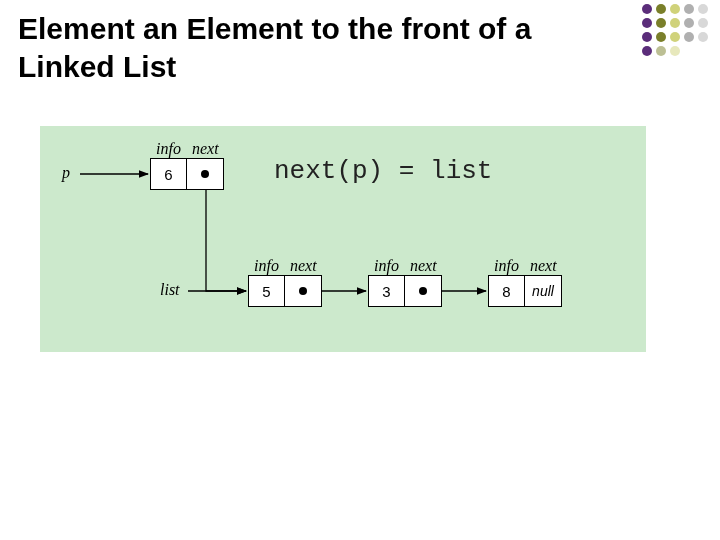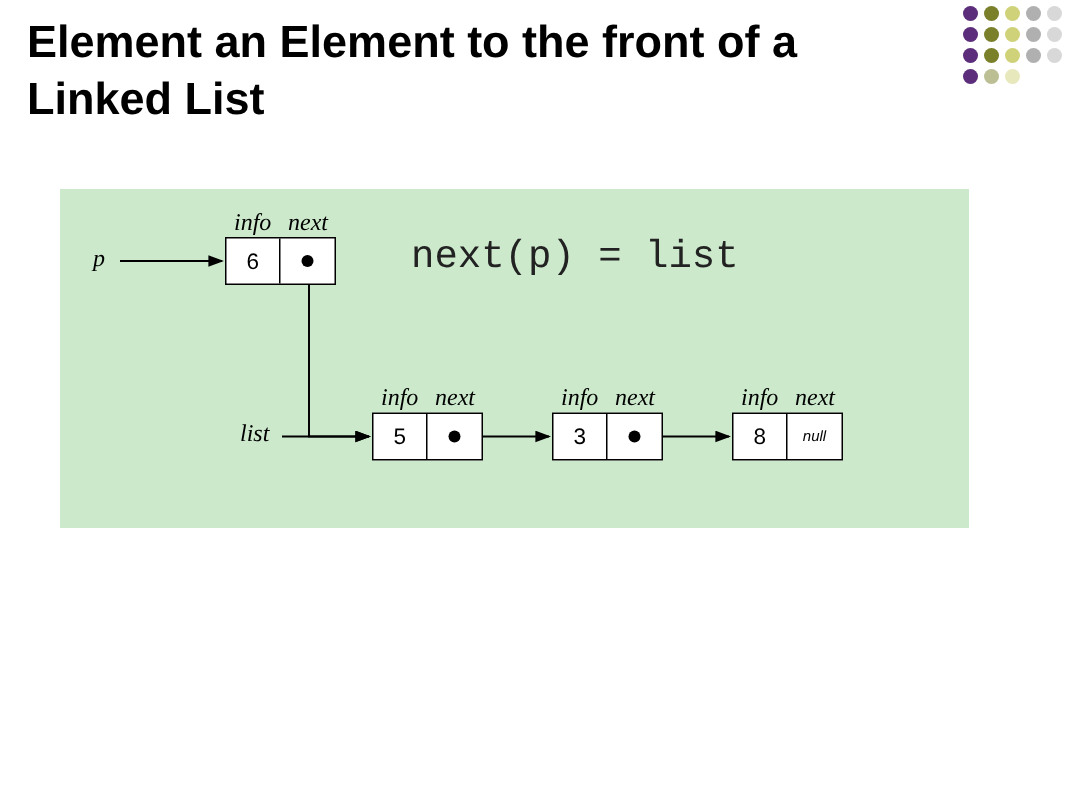--- a/index.html
+++ b/index.html
@@ -59,21 +59,21 @@
     align-items: center;
     justify-content: center;
     font-family: Arial, sans-serif;
     font-size: 15px;
     box-sizing: border-box;
   }
   .cell.info { border-right: 1px solid #000; }
   .ptrdot {
     width: 8px; height: 8px; border-radius: 50%; background: #000;
   }
-  .nulltxt { font-style: italic; font-size: 10px; }
+  .nulltxt { font-style: italic; font-size: 14px; }
   .lbl {
     position: absolute;
     font-family: "Times New Roman", serif;
     font-style: italic;
     font-size: 16px;
   }
   .smalllbl {
     position: absolute;
     font-family: "Times New Roman", serif;
     font-style: italic;

